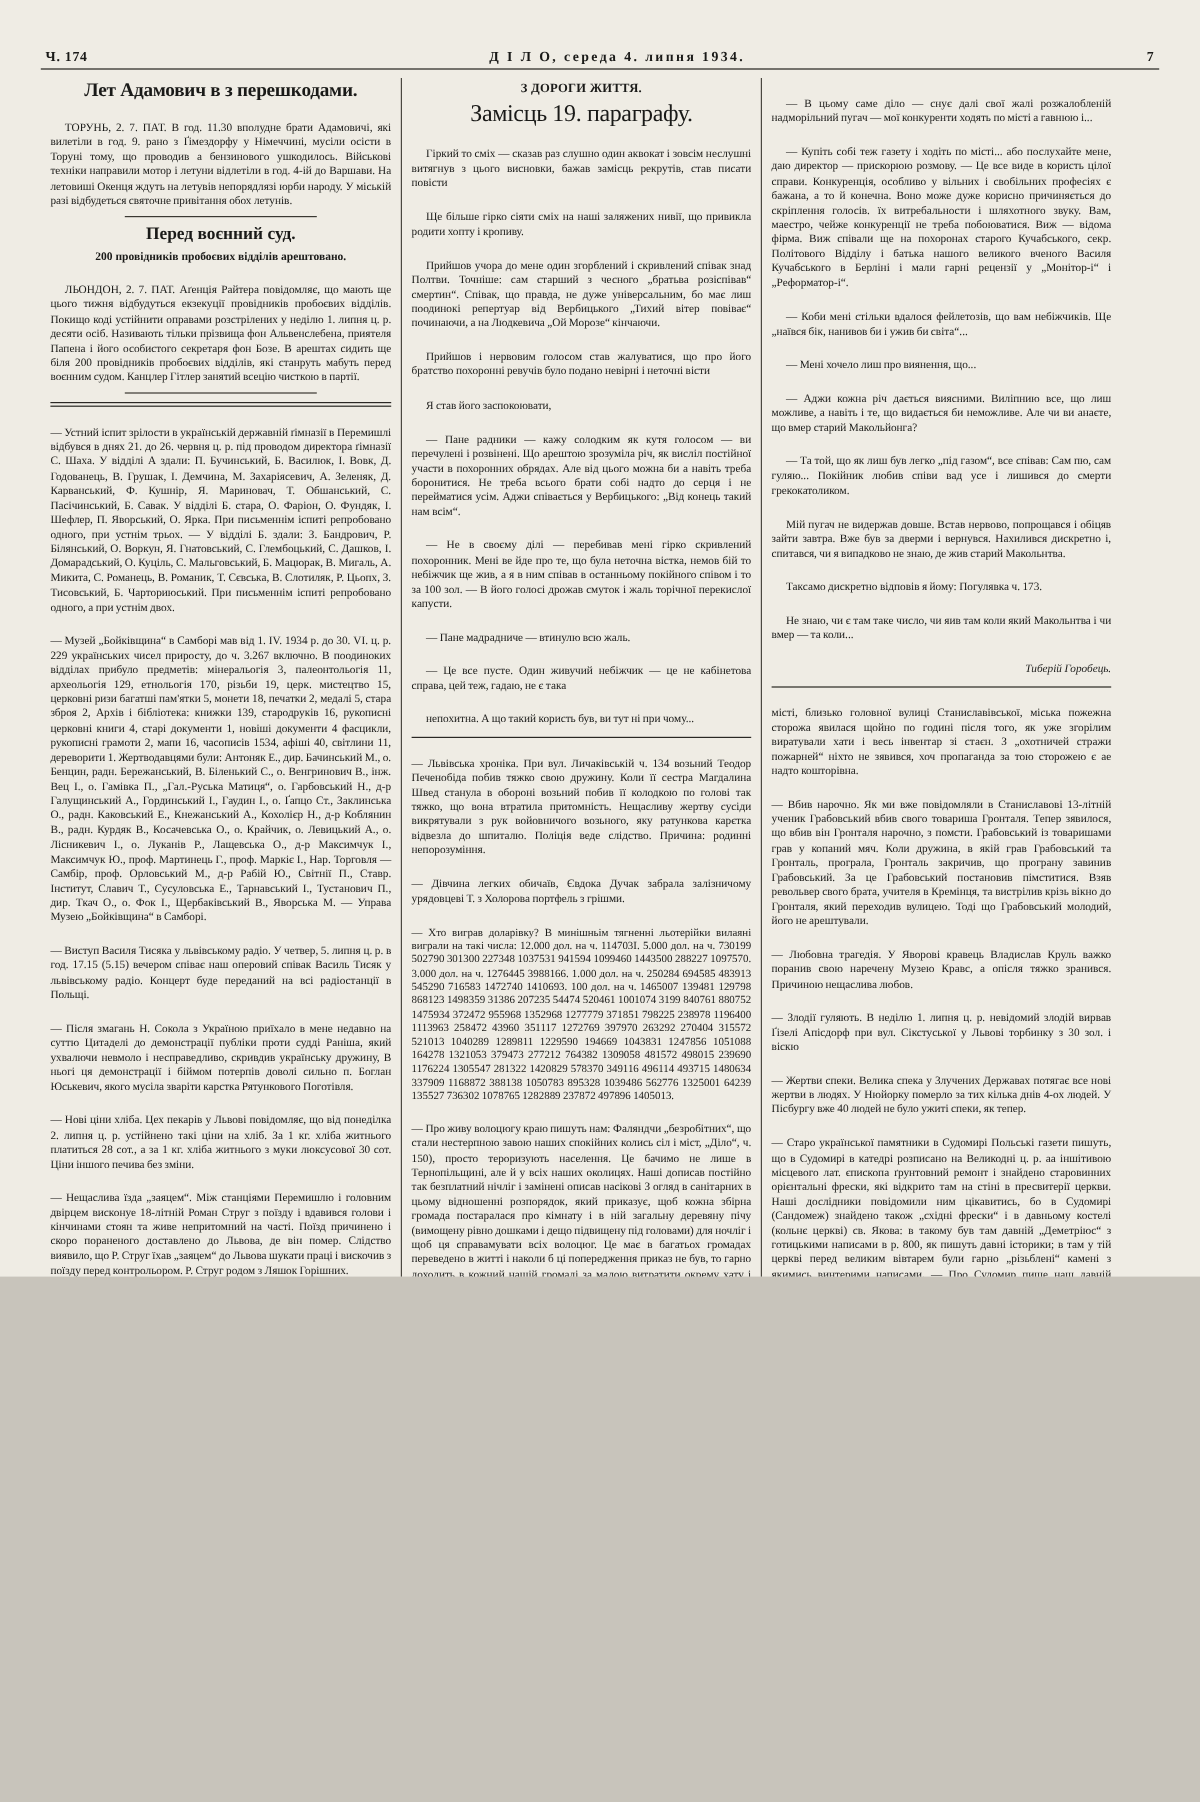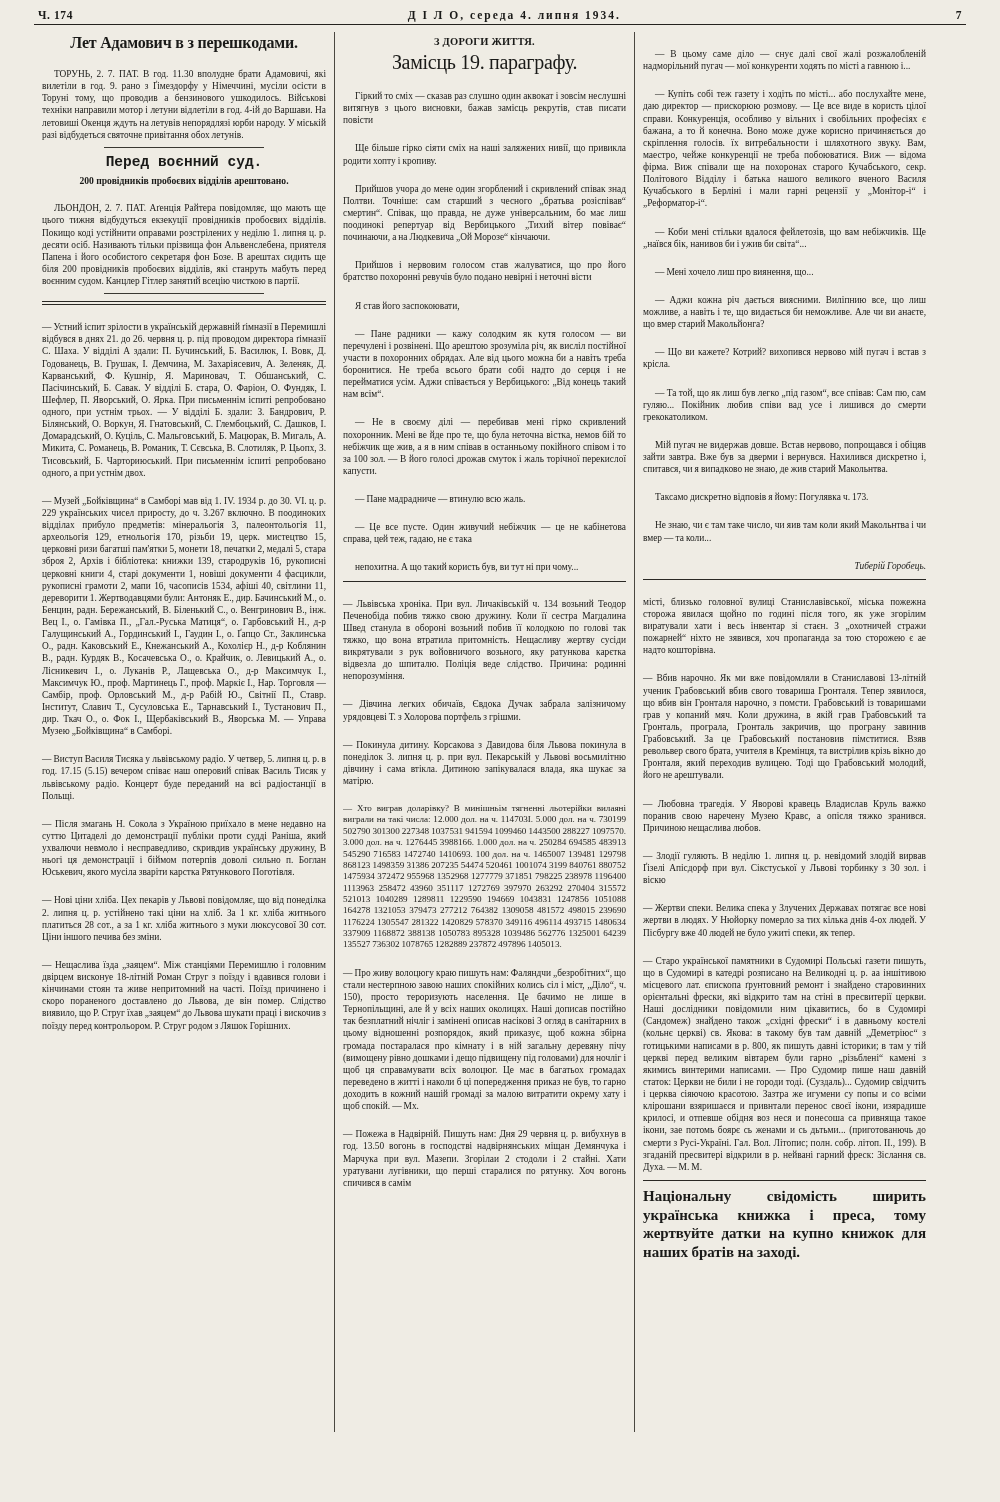--- a/index.html
+++ b/index.html
@@ -2,25 +2,25 @@
 <html><head>
 <meta charset="utf-8">
 <style>
   html, body {
     margin: 0;
     padding: 0;
     background: #c8c4bb;
   }
   .page {
     width: 1000px;
-    height: 1502px;
+    height: 1064px;
     background: #efece4;
     position: relative;
     box-sizing: border-box;
-    padding: 9px 34px 18px 34px;
+    padding: 42px 34px 18px 34px;
     font-family: "Liberation Serif", serif;
     color: #1a1a18;
     overflow: hidden;
   }
   .masthead {
     display: flex;
     justify-content: space-between;
     align-items: baseline;
     font-size: 11.5px;
     letter-spacing: 0.6px;
@@ -61,21 +61,20 @@
     font-weight: bold;
     text-align: center;
     margin: 2px 0 5px 0;
     letter-spacing: -0.2px;
   }
   h2.headline2 {
     font-size: 14.5px;
     font-weight: bold;
     text-align: center;
     margin: 5px 0 5px 0;
-    font-family: Liberation Mono, monospace;
   }
   h3.kicker {
     font-size: 10.5px;
     font-weight: bold;
     text-align: center;
     margin: 4px 0 4px 0;
     letter-spacing: 0.2px;
   }
   h3.sub {
     font-size: 9.6px;
@@ -171,33 +170,31 @@
       <p class="indent">— Пане радники — кажу солодким як кутя голосом — ви перечулені і розвінені. Що арештою зрозуміла річ, як висліл постійної участи в похоронних обрядах. Але від цього можна би а навіть треба боронитися. Не треба всього брати собі надто до серця і не перейматися усім. Аджи співається у Вербицького: „Від конець такий нам всім“.</p>
       <p class="indent">— Не в своєму ділі — перебивав мені гірко скривлений похоронник. Мені ве йде про те, що була неточна вістка, немов бій то небіжчик ще жив, а я в ним співав в останньому покійного співом і то за 100 зол. — В його голосі дрожав смуток і жаль торічної перекислої капусти.</p>
       <p class="indent">— Пане мадрадниче — втинулю всю жаль.</p>
       <p class="indent">— Це все пусте. Один живучий небіжчик — це не кабінетова справа, цей теж, гадаю, не є така</p>
       <p class="indent">непохитна. А що такий користь був, ви тут ні при чому...</p>
 
       <div class="hr-full"></div>
 
       <p class="item">— Львівська хроніка. При вул. Личаківській ч. 134 возьний Теодор Печенобіда побив тяжко свою дружину. Коли її сестра Магдалина Швед станула в обороні возьний побив її колодкою по голові так тяжко, що вона втратила притомність. Нещасливу жертву сусіди викрятували з рук войовничого возьного, яку ратункова карєтка відвезла до шпиталю. Поліція веде слідство. Причина: родинні непорозуміння.</p>
       <p class="item">— Дівчина легких обичаїв, Євдока Дучак забрала залізничому урядовцеві Т. з Холорова портфель з грішми.</p>
-      <p class="item">— Покинула дитину. Корсакова з Давидова біля Львова покинула в понеділок 3. липня ц. р. при вул. Пекарській у Львові восьмилітню дівчину і сама втікла. Дитиною запікувалася влада, яка шукає за матірю.</p>
       <p class="item tiny">— Хто виграв доларівку? В минішньім тягненні льотерійки вилаяні виграли на такі числа: 12.000 дол. на ч. 114703І. 5.000 дол. на ч. 730199 502790 301300 227348 1037531 941594 1099460 1443500 288227 1097570. 3.000 дол. на ч. 1276445 3988166. 1.000 дол. на ч. 250284 694585 483913 545290 716583 1472740 1410693. 100 дол. на ч. 1465007 139481 129798 868123 1498359 31386 207235 54474 520461 1001074  3199  840761  880752  1475934 372472 955968 1352968 1277779 371851 798225 238978 1196400 1113963 258472 43960 351117 1272769 397970 263292 270404 315572 521013 1040289 1289811 1229590 194669 1043831 1247856 1051088 164278 1321053 379473 277212 764382 1309058 481572 498015 239690 1176224 1305547 281322 1420829 578370 349116 496114 493715 1480634 337909 1168872 388138 1050783 895328 1039486 562776 1325001 64239 135527 736302 1078765 1282889 237872 497896 1405013.</p>
       <p class="item">— Про живу волоцюгу краю пишуть нам: Фаляндчи „безробітних“, що стали нестерпною завою наших спокійних колись сіл і міст, „Діло“, ч. 150), просто тероризують населення. Це бачимо не лише в Тернопільщині, але й у всіх наших околицях. Наші дописав постійно так безплатний нічліг і замінені описав насікові З огляд в санітарних в цьому відношенні розпорядок, який приказує, щоб кожна збірна громада постаралася про кімнату і в ній загальну деревяну пічу (вимощену рівно дошками і дещо підвищену під головами) для ночліг і щоб ця справамувати всіх волоцюг. Це має в багатьох громадах переведено в житті і наколи б ці попередження приказ не був, то гарно доходить в кожний нашій громаді за малою витратити окрему хату і щоб спокій. — Мх.</p>
       <p class="item">— Пожежа в Надвірній. Пишуть нам: Дня 29 червня ц. р. вибухнув в год. 13.50 вогонь в господстві надвірнянських міщан Демянчука і Марчука при вул. Мазепи. Згорілаи 2 стодоли і 2 стайні. Хати уратувани лугівники, що перші старалися по рятунку. Хоч вогонь спичився в самім</p>
     </div>
 
     <div class="col">
       <p class="indent">— В цьому саме діло — снує далі свої жалі розжалобленій надморільний пугач — мої конкуренти ходять по місті а гавнюю і...</p>
       <p class="indent">— Купіть собі теж газету і ходіть по місті... або послухайте мене, даю директор — прискорюю розмову. — Це все виде в користь цілої справи. Конкуренція, особливо у вільних і свобільних професіях є бажана, а то й конечна. Воно може дуже корисно причиняється до скріплення голосів. їх витребальности і шляхотного звуку. Вам, маестро, чейже конкуренції не треба побоюватися. Виж — відома фірма. Виж співали ще на похоронах старого Кучабського, секр. Політового Відділу і батька нашого великого вченого Василя Кучабського в Берліні і мали гарні рецензії у „Монітор-і“ і „Реформатор-і“.</p>
       <p class="indent">— Коби мені стільки вдалося фейлетозів, що вам небіжчиків. Ще „наївся бік, нанивов би і ужив би світа“...</p>
       <p class="indent">— Мені хочело лиш про виянення, що...</p>
       <p class="indent">— Аджи кожна річ дається виясними. Виліпнию все, що лиш можливе, а навіть і те, що видається би неможливе. Але чи ви анаєте, що вмер старий Макольйонга?</p>
-      <p class="indent">— Що ви кажете? Котрий? вихопився нервово мій пугач і встав з крісла.</p>
       <p class="indent">— Та той, що як лиш був легко „під газом“, все співав: Сам пю, сам гуляю... Покійник любив співи вад усе і лишився до смерти грекокатоликом.</p>
       <p class="indent">Мій пугач не видержав довше. Встав нервово, попрощався і обіцяв зайти завтра. Вже був за дверми і вернувся. Нахилився дискретно і, спитався, чи я випадково не знаю, де жив старий Макольнтва.</p>
       <p class="indent">Таксамо дискретно відповів я йому: Погулявка ч. 173.</p>
       <p class="indent">Не знаю, чи є там таке число, чи яив там коли який Макольнтва і чи вмер — та коли...</p>
       <p class="indent"></p>
       <p class="indent"></p>
       <p class="sig">Тиберій Горобець.</p>
 
       <div class="hr-full"></div>
 

